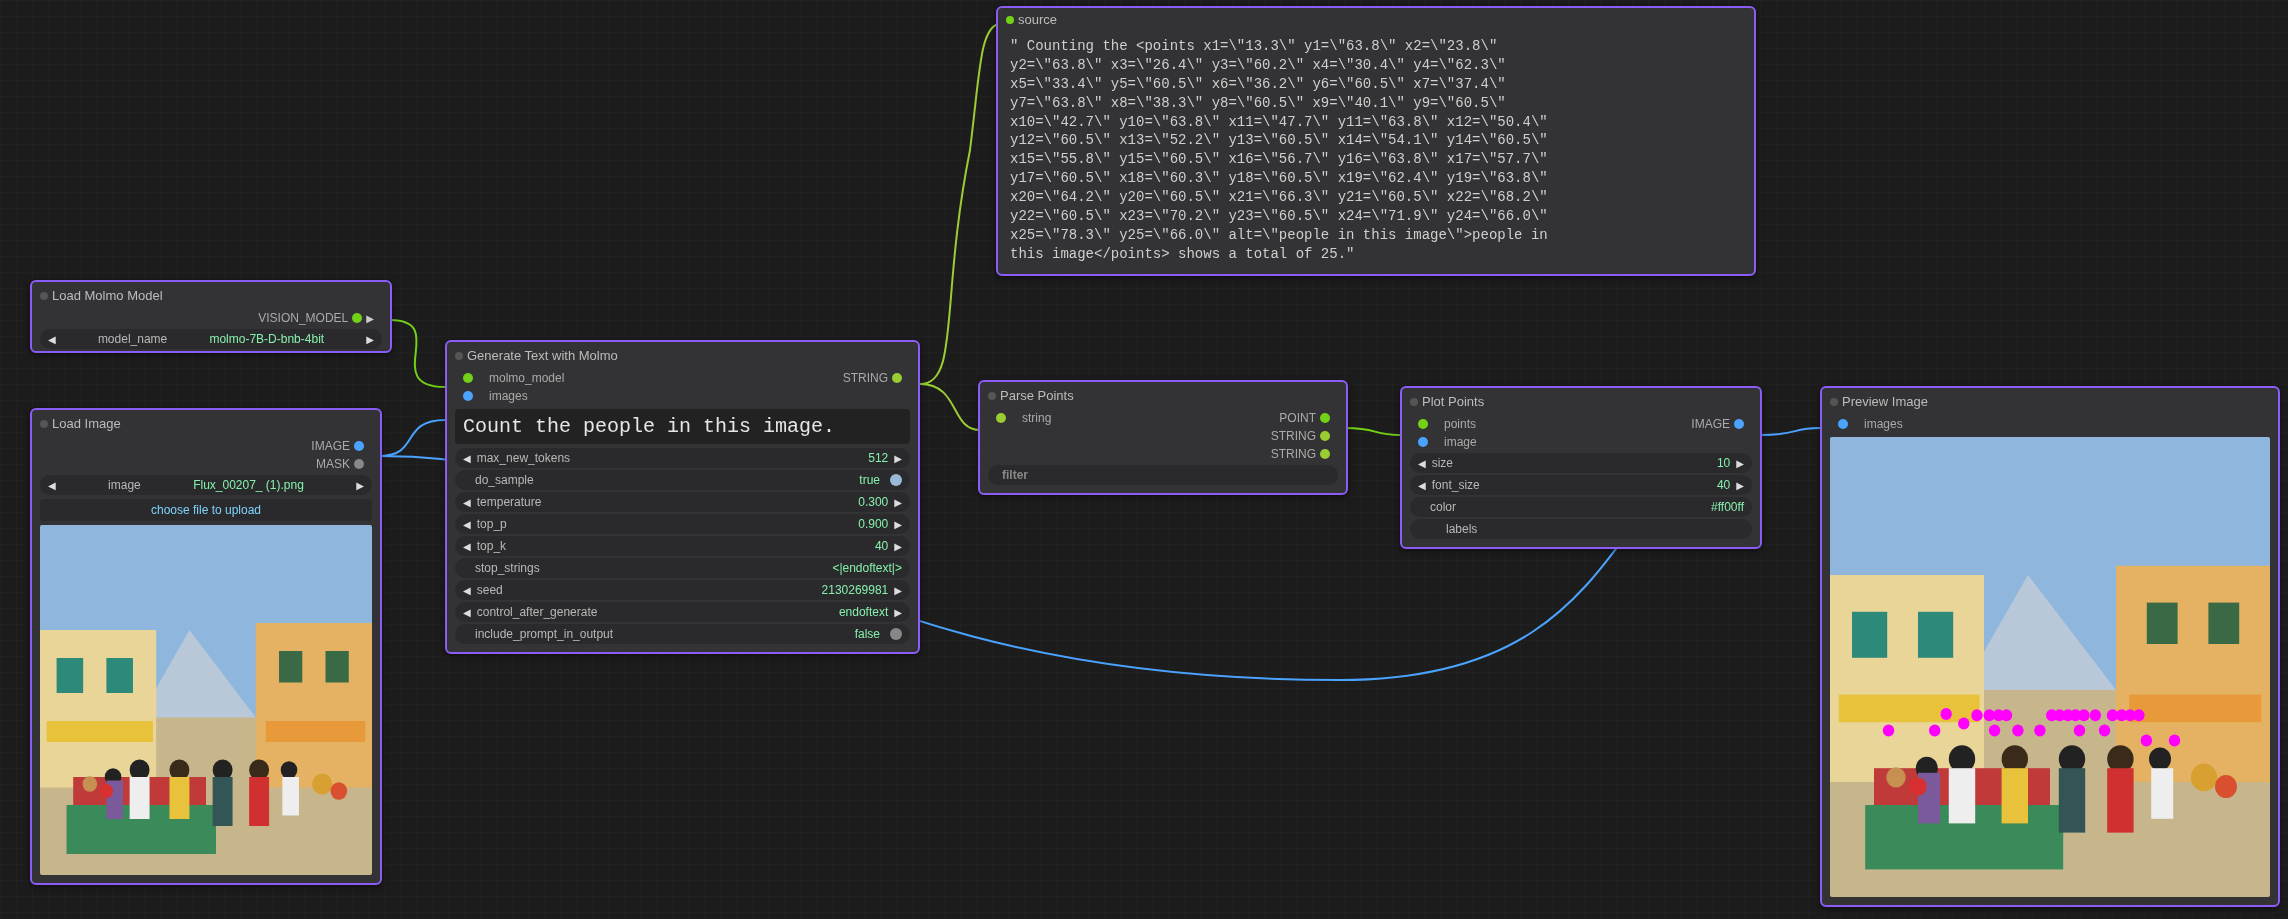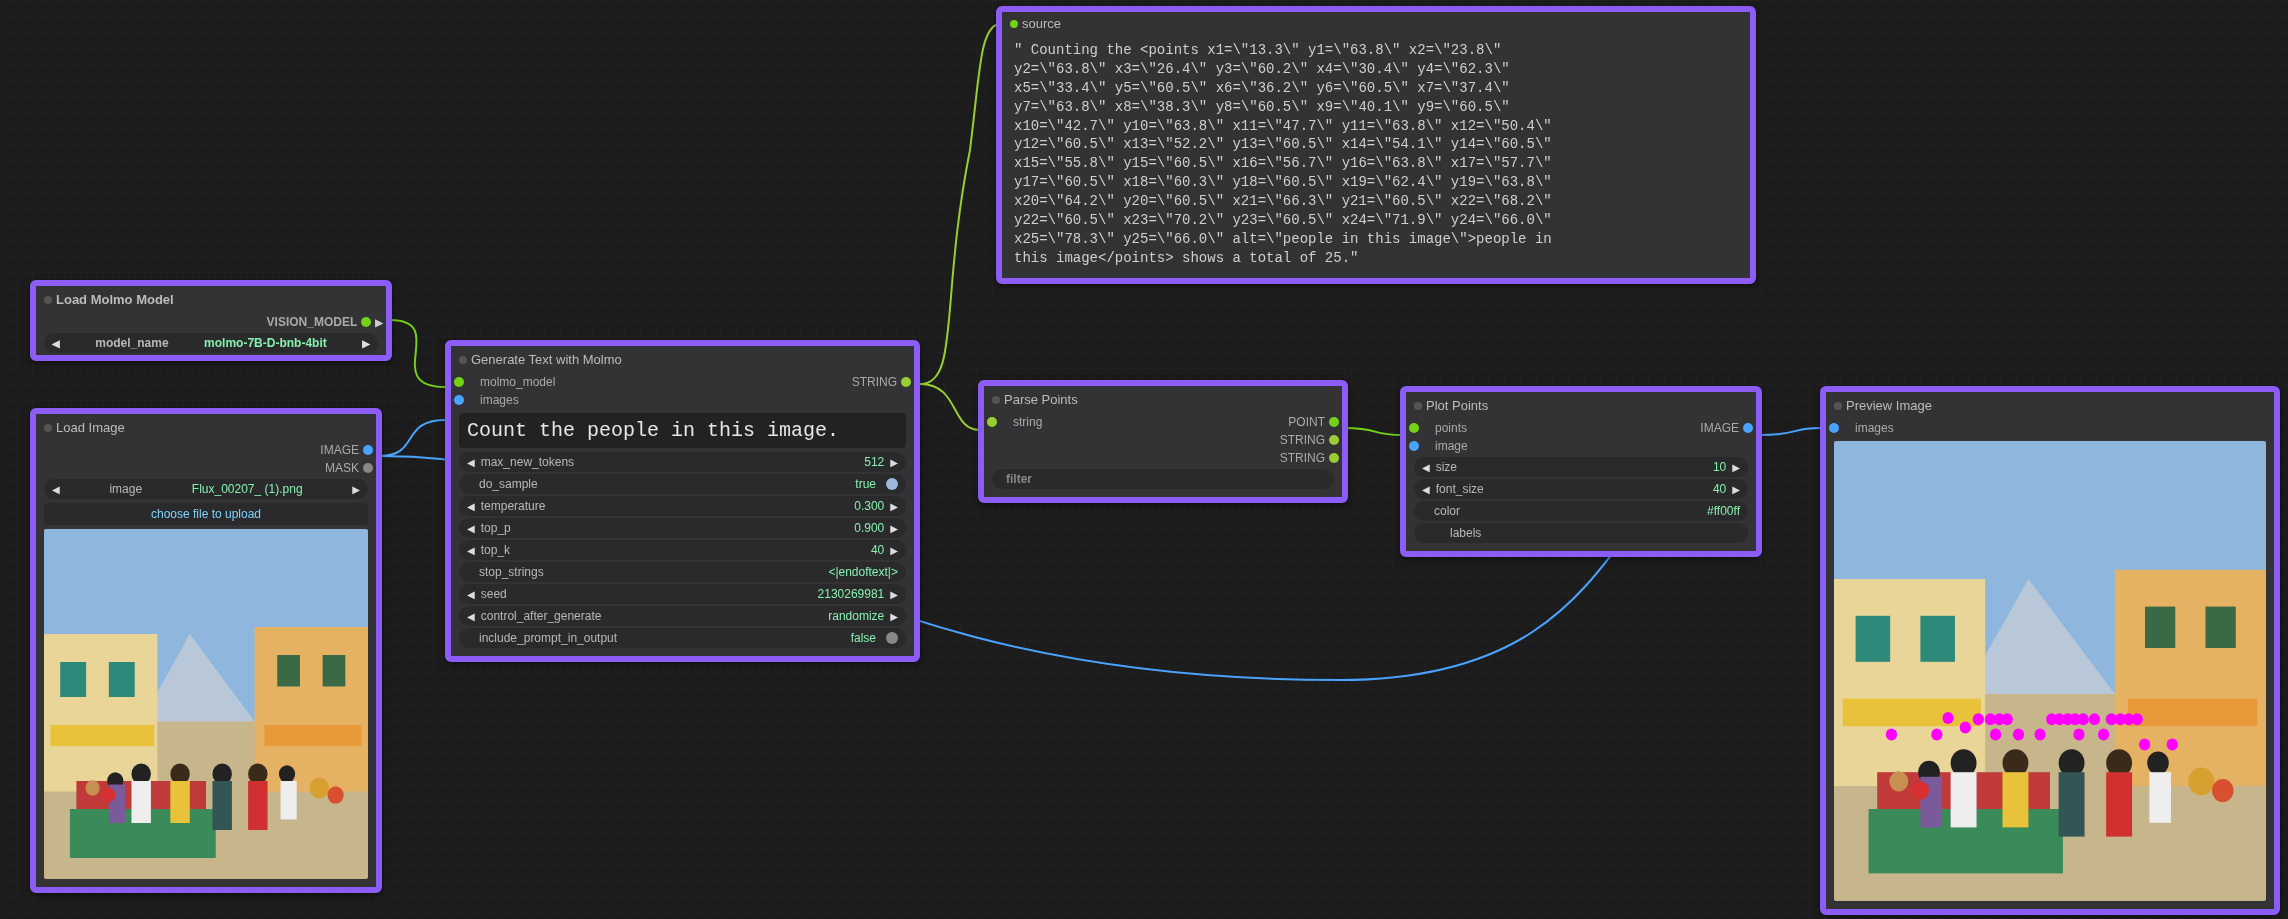--- a/index.html
+++ b/index.html
@@ -13,21 +13,21 @@
     background-size: 16px 16px;
     font-family: Arial, sans-serif;
     color: #aaa;
     font-size: 12px;
     overflow: hidden;
     position: relative;
   }
   .node {
     position: absolute;
     background: #333336;
-    border: 6px solid #8b5cf6;
+    border: 2px solid #8b5cf6;
     border-radius: 6px;
     box-shadow: 0 2px 6px rgba(0,0,0,0.5);
   }
   .node-title {
     padding: 6px 20px;
     color: #bcbcbc;
     font-size: 13px;
     position: relative;
     border-top-left-radius: 6px;
     border-top-right-radius: 6px;
@@ -37,21 +37,21 @@
     left: 8px; top: 50%;
     transform: translateY(-50%);
     width: 8px; height: 8px;
     border-radius: 50%;
     background: #555;
   }
   .io-row {
     display: flex;
     justify-content: space-between;
     align-items: center;
-    padding: 2px 3px;
+    padding: 2px 16px;
     font-size: 12px;
     color: #aaa;
     position: relative;
     min-height: 18px;
   }
   .io-left { display:flex; align-items:center; gap:16px; }
   .io-right { display:flex; align-items:center; gap:4px; }
   .port-dot {
     width: 10px; height: 10px;
     border-radius: 50%;
@@ -133,21 +133,21 @@
 <svg class="wires">
   <path d="M 390 320 C 450 320, 380 387, 445 387" stroke="#73d216" stroke-width="2" fill="none"></path>
   <path d="M 380 456 C 420 456, 400 420, 445 420" stroke="#4aa3ff" stroke-width="2" fill="none"></path>
   <path d="M 380 456 C 700 456, 800 680, 1340 680 C 1640 680, 1600 460, 1760 430" stroke="#4aa3ff" stroke-width="2" fill="none"></path>
   <path d="M 920 384 C 960 384, 940 300, 970 150 C 980 70, 980 30, 998 24" stroke="#9acd32" stroke-width="2" fill="none"></path>
   <path d="M 920 384 C 960 384, 950 430, 980 430" stroke="#9acd32" stroke-width="2" fill="none"></path>
   <path d="M 1345 428 C 1380 428, 1370 435, 1402 435" stroke="#73d216" stroke-width="2" fill="none"></path>
   <path d="M 1760 435 C 1800 435, 1790 428, 1820 428" stroke="#4aa3ff" stroke-width="2" fill="none"></path>
 </svg>
 
-<div class="node" style="left:30px; top:280px; width:362px;font-weight:bold;">
+<div class="node" style="left:30px; top:280px; width:362px;">
   <div class="node-title">
     <span class="title-dot"></span>
     <span>Load Molmo Model</span>
   </div>
   <div class="io-row">
     <span></span>
     <span class="io-right">
       <span>VISION_MODEL</span>
       <span class="port-dot port-green"></span>
       <span class="tri">▶</span>
@@ -290,21 +290,21 @@
     <span class="arrow">◀</span>
     <span class="label">seed</span>
     <span style="flex:1"></span>
     <span class="value">2130269981</span>
     <span class="arrow">▶</span>
   </div>
   <div class="widget">
     <span class="arrow">◀</span>
     <span class="label">control_after_generate</span>
     <span style="flex:1"></span>
-    <span class="value">randomize</span>
+    <span class="value">endoftext</span>
     <span class="arrow">▶</span>
   </div>
   <div class="widget" style="margin-bottom:8px;">
     <span class="label" style="margin-left:12px;">include_prompt_in_output</span>
     <span style="flex:1"></span>
     <span class="value">false</span>
     <span class="toggle-dot"></span>
   </div>
 </div>
 

